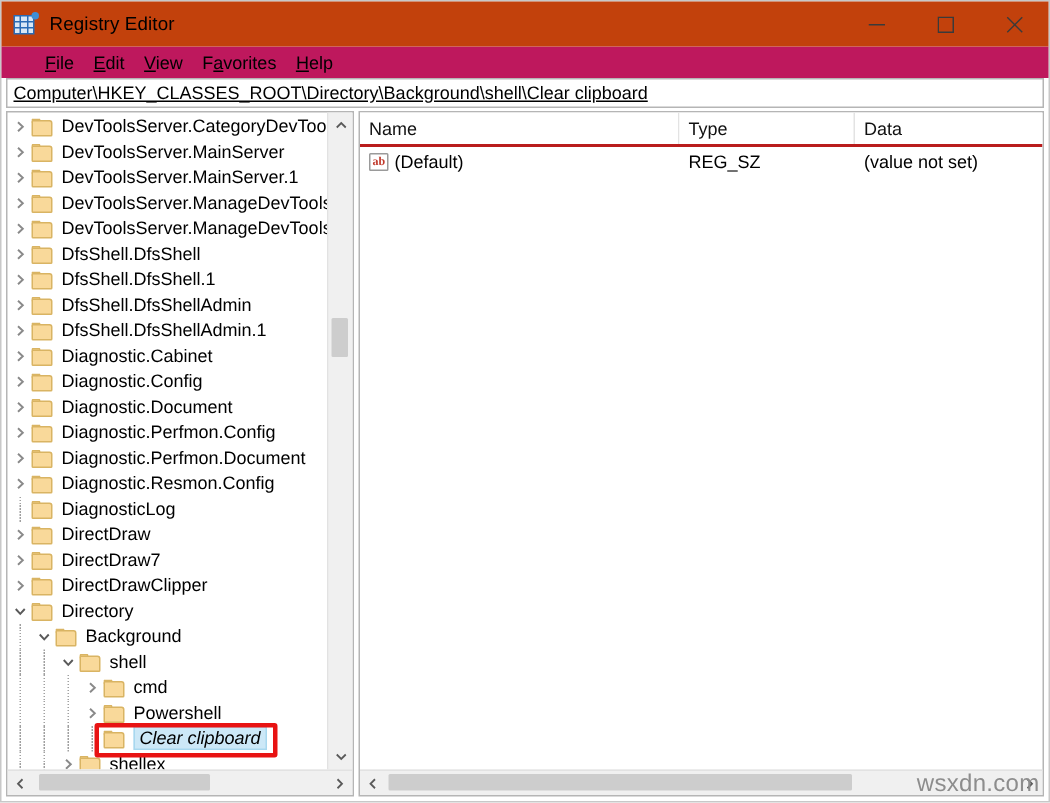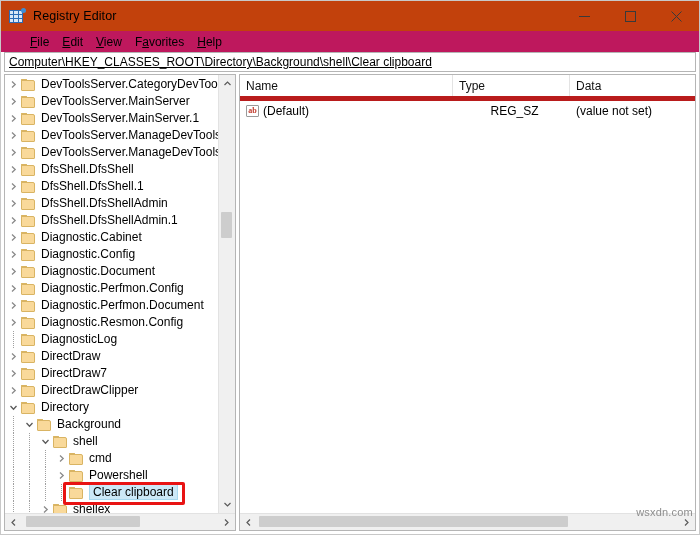--- a/index.html
+++ b/index.html
@@ -217,20 +217,21 @@
     line-height: 17px;
   }
   .trow.selected .sel {
     background: #cce8f7;
     border: 1px solid #a8d8ef;
     box-sizing: border-box;
     padding: 0 3px;
     line-height: 15px;
     height: 16px;
     display: inline-block;
+    font-style: italic;
   }
 
   
   .red-box {
     position: absolute;
     border: 3px solid #e81313;
     border-radius: 2px;
     box-sizing: border-box;
     pointer-events: none;
   }
@@ -306,21 +307,21 @@
     display: flex;
     flex-direction: column;
     min-width: 0;
     overflow: hidden;
   }
   .lheader {
     height: 21px;
     flex: 0 0 21px;
     display: flex;
     background: #ffffff;
-    border-bottom: 5px solid #b91c1c;
+    border-bottom: 2px solid #b91c1c;
   }
   .lhcell {
     font-size: 12px;
     color: #111;
     display: flex;
     align-items: center;
     padding-left: 6px;
     border-right: 1px solid #e3e3e3;
     box-sizing: border-box;
     background: #ffffff;
@@ -336,21 +337,21 @@
   }
   .lcell {
     font-size: 12px;
     display: flex;
     align-items: center;
     padding-left: 6px;
     box-sizing: border-box;
     white-space: nowrap;
   }
   .lcell.c-name { width: 213px; flex: 0 0 213px; }
-  .lcell.c-type { width: 117px; flex: 0 0 117px; justify-content: center; }
+  .lcell.c-type { width: 117px; flex: 0 0 117px; }
   .lcell.c-data { flex: 1 1 auto; text-align: right; }
   .ab-icon {
     width: 13px; height: 12px;
     flex: 0 0 13px;
     margin-right: 4px;
     position: relative;
     background: #ffffff;
     border: 1px solid #9a9a9a;
     border-radius: 1px;
     box-sizing: border-box;
@@ -362,22 +363,22 @@
     font-size: 8px;
     line-height: 8px;
     color: #c0392b;
     font-family: "Liberation Serif", serif;
     font-weight: bold;
   }
 
   .watermark {
     position: absolute;
     right: 6px;
-    bottom: 16px;
-    font-size: 11px;
+    bottom: 2px;
+    font-size: 16px;
     color: #8d8d8d;
     letter-spacing: 0.2px;
   }
 </style>
 </head>
 <body>
 
 <div class="window">
 
   <div class="titlebar">

